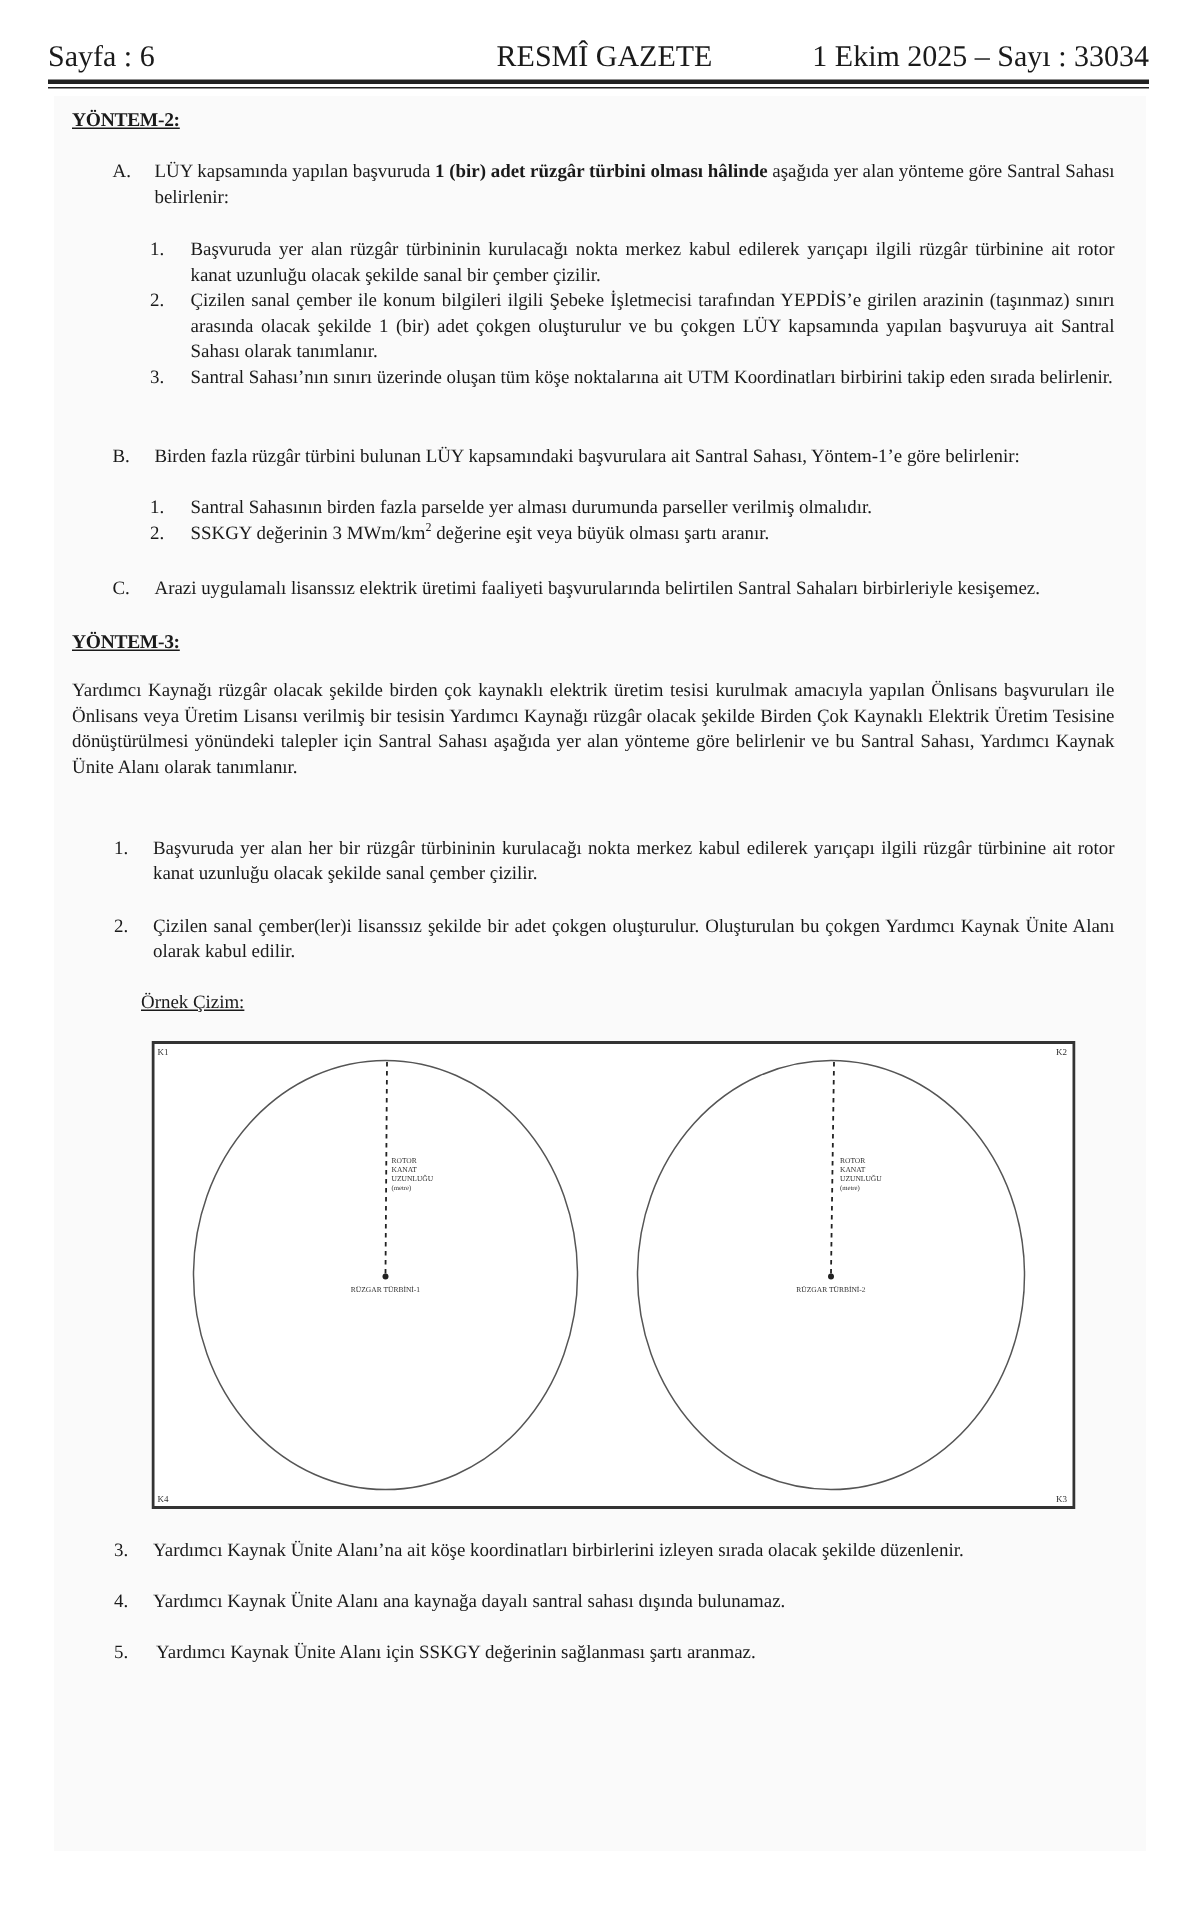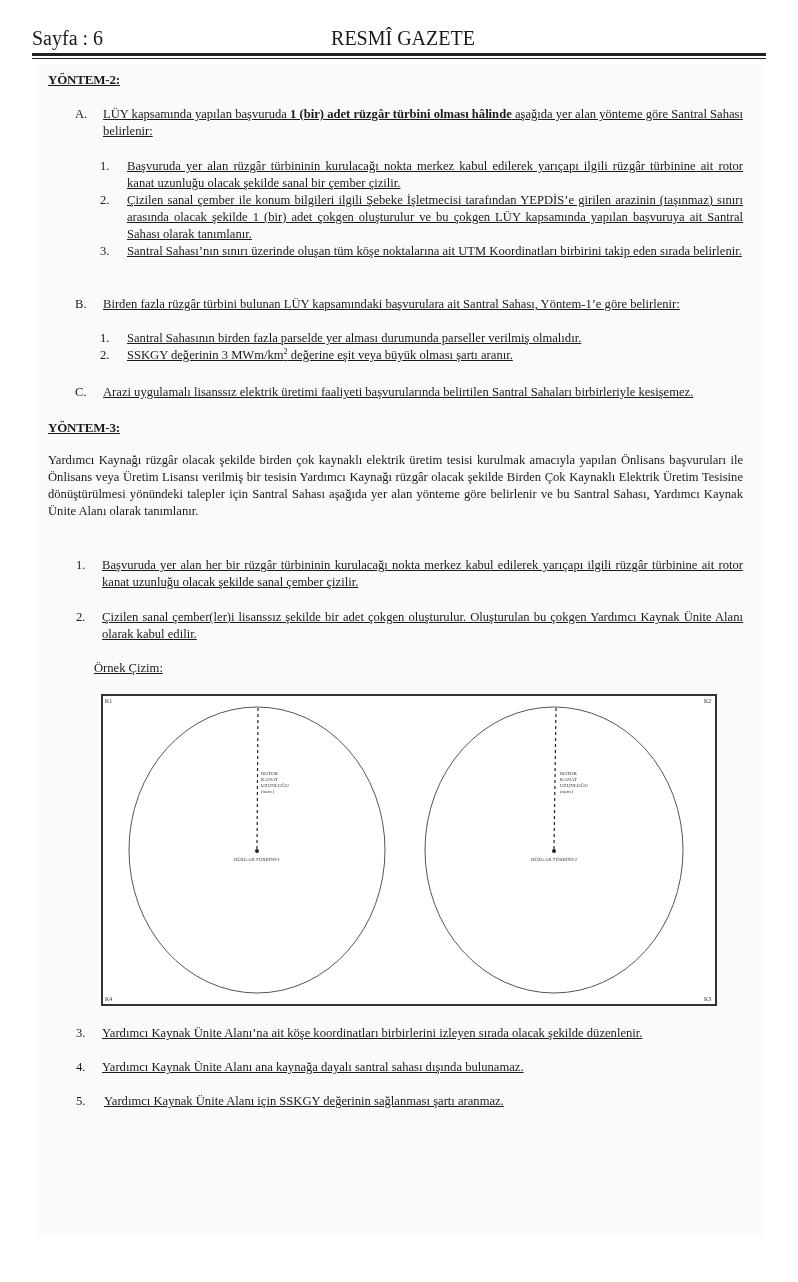--- a/index.html
+++ b/index.html
@@ -23,34 +23,35 @@
     background: #fafafa;
   }
   .text { font-size: 12.6px; line-height: 17px; text-align: justify; }
   .heading {
     position: absolute; font-weight: bold; text-decoration: underline; font-size: 13px;
     letter-spacing: -0.2px;
   }
   .block { position: absolute; }
   .item { position: relative; }
   .item .num { position: absolute; left: 0; top: 0; }
-  .item .body { display: block; text-decoration: underline; }
+  .item .body { display: block; }
   .sup { font-size: 8px; vertical-align: super; line-height: 0; }
   .u { text-decoration: underline; }
 
   
   .figure { position: absolute; left: 101px; top: 694px; width: 616px; height: 312px; }
   .figure svg { display: block; }
 </style>
 </head>
 <body>
 
 <div class="header">
   <span class="left">Sayfa : 6</span>
   <span class="center">RESMÎ GAZETE</span>
+  <span class="right">1 Ekim 2025 – Sayı : 33034</span>
 </div>
 <div class="rule-thick"></div>
 <div class="rule-thin"></div>
 
 <div class="content"></div>
 
 <div class="heading" style="left:48px; top:72px;">YÖNTEM-2:</div>
 
 <div class="block text" style="left:75px; top:106px; width:668px;">
   <div class="item" style="padding-left:28px;">

